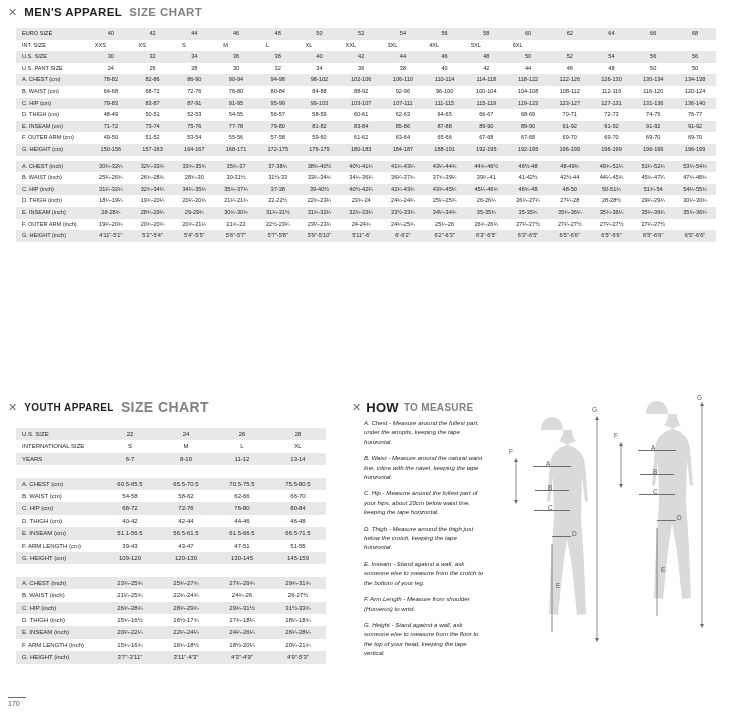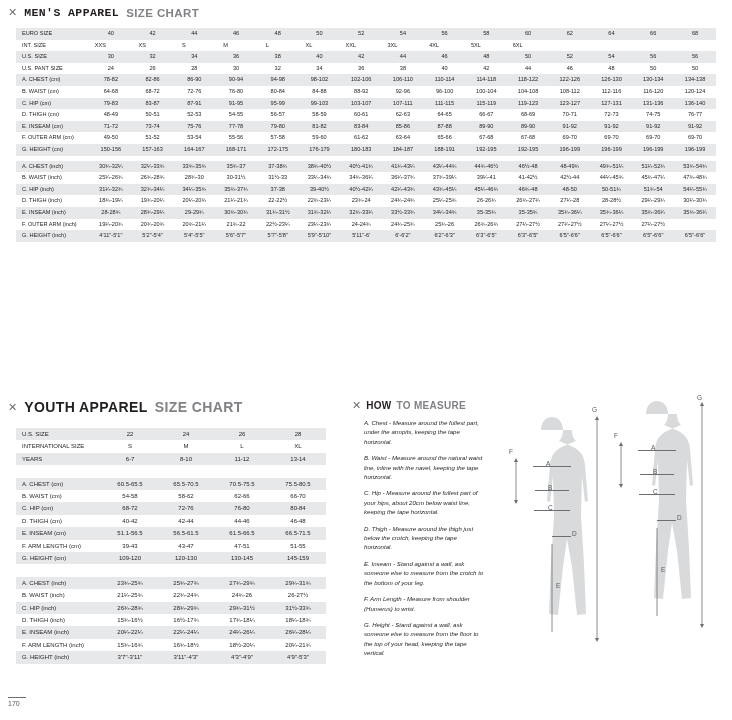--- a/index.html
+++ b/index.html
@@ -21,29 +21,29 @@
     font-size:11px;color:#6d6e71;line-height:1;
     font-family:"Liberation Sans", sans-serif;
   }
   .head-bold{
     font-weight:bold;font-size:12.5px;letter-spacing:.4px;
   }
   .head-light{
     font-size:12.5px;color:#808285;letter-spacing:.4px;font-weight:bold;
   }
   #mens-head{position:absolute;left:8px;top:6px;}
-  #mens-head .head-bold{font-size:11.5px;font-family:Liberation Mono, monospace;}
+  #mens-head .head-bold{font-size:11.5px;}
   #mens-head .head-light{font-size:11.5px;}
 
   #youth-head{position:absolute;left:8px;top:399px;}
-  #youth-head .head-bold{font-size:14px;text-align:center;}
+  #youth-head .head-bold{font-size:10px;text-align:center;}
   #youth-head .head-light{font-size:14px;}
 
   #howto-head{position:absolute;left:352px;top:400px;display:flex;align-items:center;gap:5px;}
-  #howto-head .head-bold{font-size:10px;letter-spacing:.3px;}
+  #howto-head .head-bold{font-size:13px;letter-spacing:.3px;}
   #howto-head .head-light{font-size:10px;color:#808285;letter-spacing:.3px;}
 
   
   table.size{
     border-collapse:collapse;
     table-layout:fixed;
   }
   table.size td{
     font-size:5.6px;
     color:#231f20;

